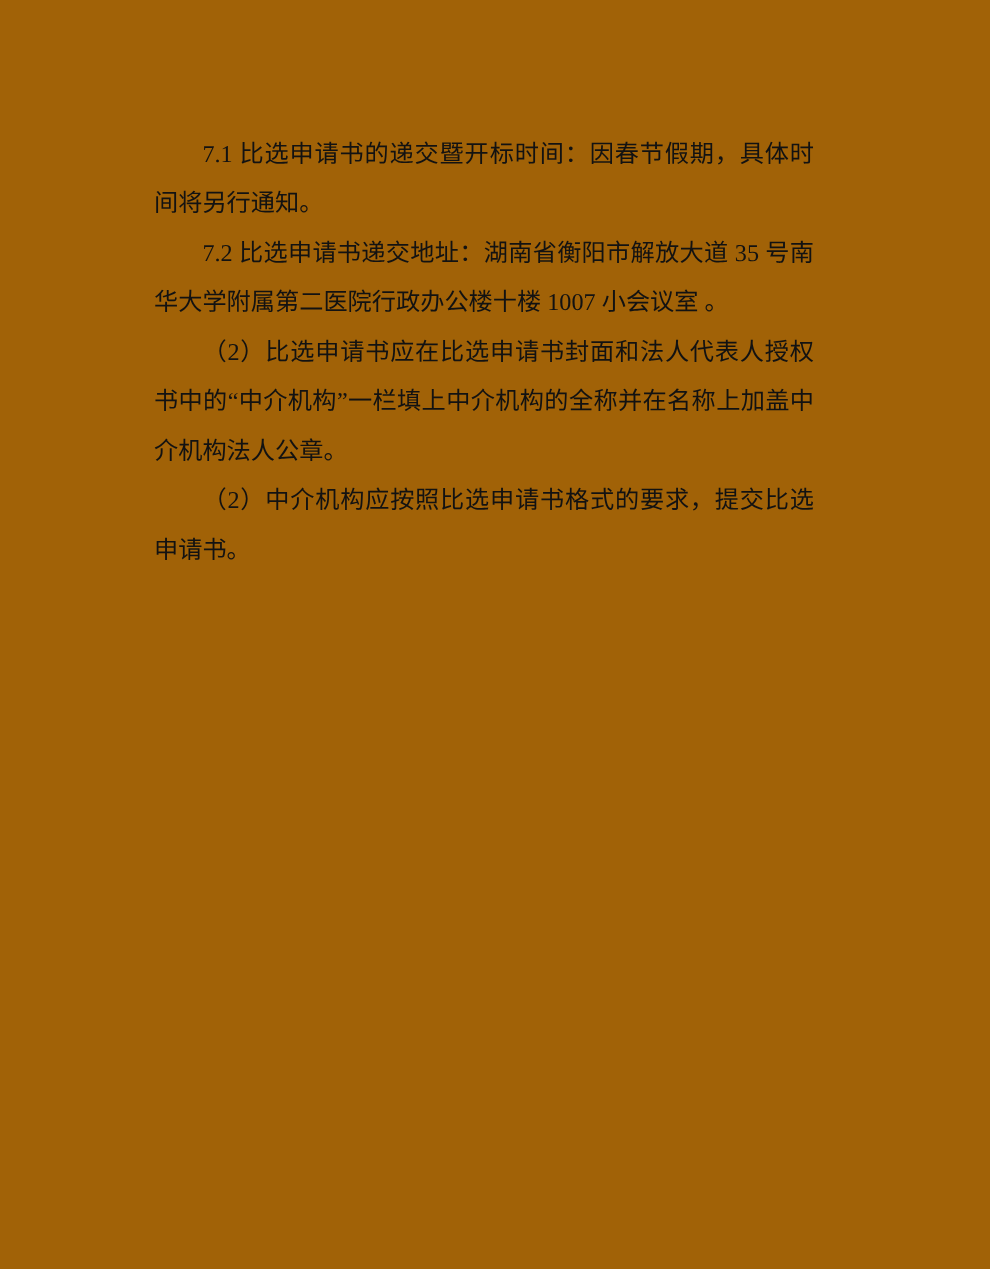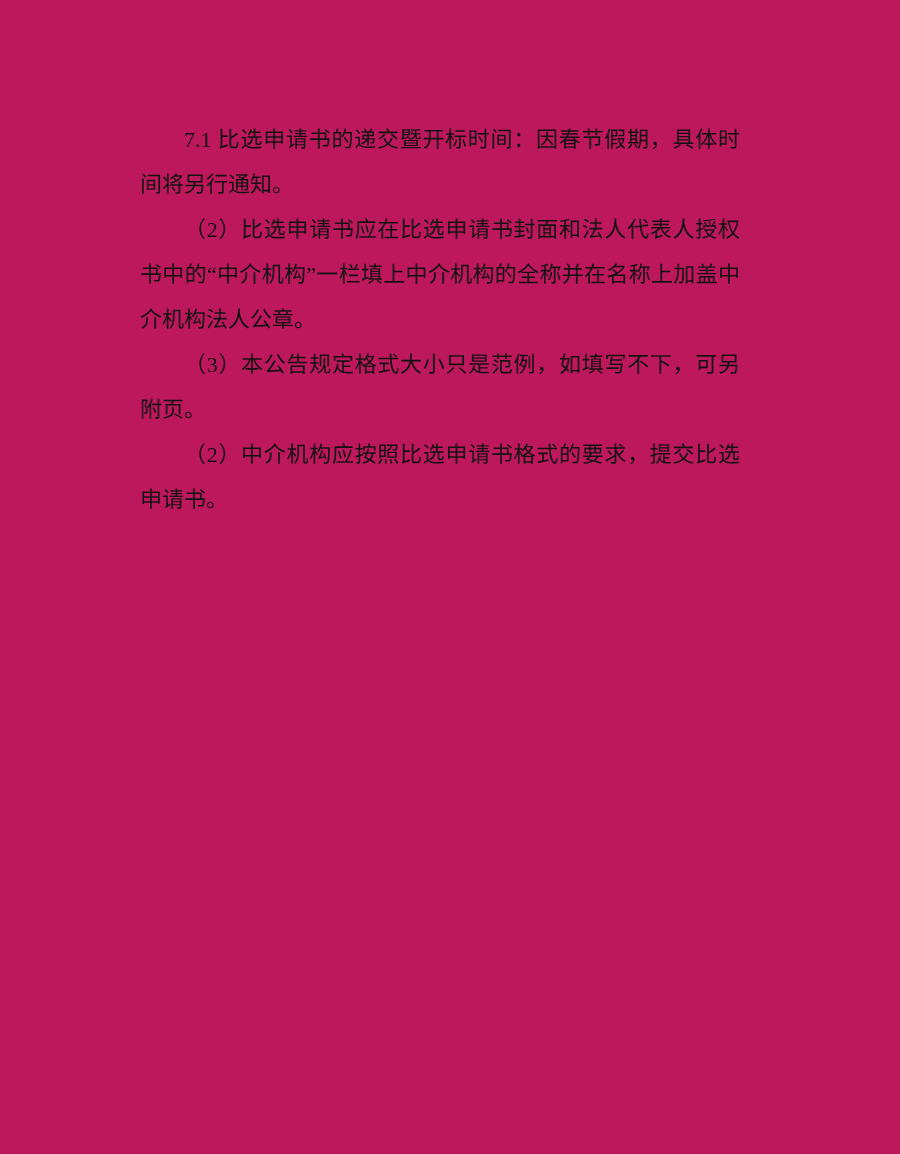--- a/index.html
+++ b/index.html
@@ -4,21 +4,21 @@
 <style>
   html, body {
     margin: 0;
     padding: 0;
     background: #ffffff;
   }
   .page {
     position: relative;
     width: 900px;
     height: 1154px;
-    background: #be185d;
+    background: #a16207;
     overflow: hidden;
   }
   .doc-content {
     position: absolute;
     left: 140px;
     top: 117px;
     width: 600px;
     font-family: "Liberation Serif", "DejaVu Serif", serif;
     font-size: 22px;
     line-height: 45px;
@@ -34,17 +34,17 @@
   .para.heading {
     font-weight: bold;
   }
 </style>
 </head>
 <body>
 
 <div class="page">
   <div class="doc-content">
     <p class="para">7.1 比选申请书的递交暨开标时间：因春节假期，具体时间将另行通知。</p>
+    <p class="para">7.2 比选申请书递交地址：湖南省衡阳市解放大道 35 号南华大学附属第二医院行政办公楼十楼 1007 小会议室 。</p>
     <p class="para">（2）比选申请书应在比选申请书封面和法人代表人授权书中的“中介机构”一栏填上中介机构的全称并在名称上加盖中介机构法人公章。</p>
-    <p class="para">（3）本公告规定格式大小只是范例，如填写不下，可另附页。</p>
     <p class="para">（2）中介机构应按照比选申请书格式的要求，提交比选申请书。</p>
   </div>
 </div>
 
 </body></html>

